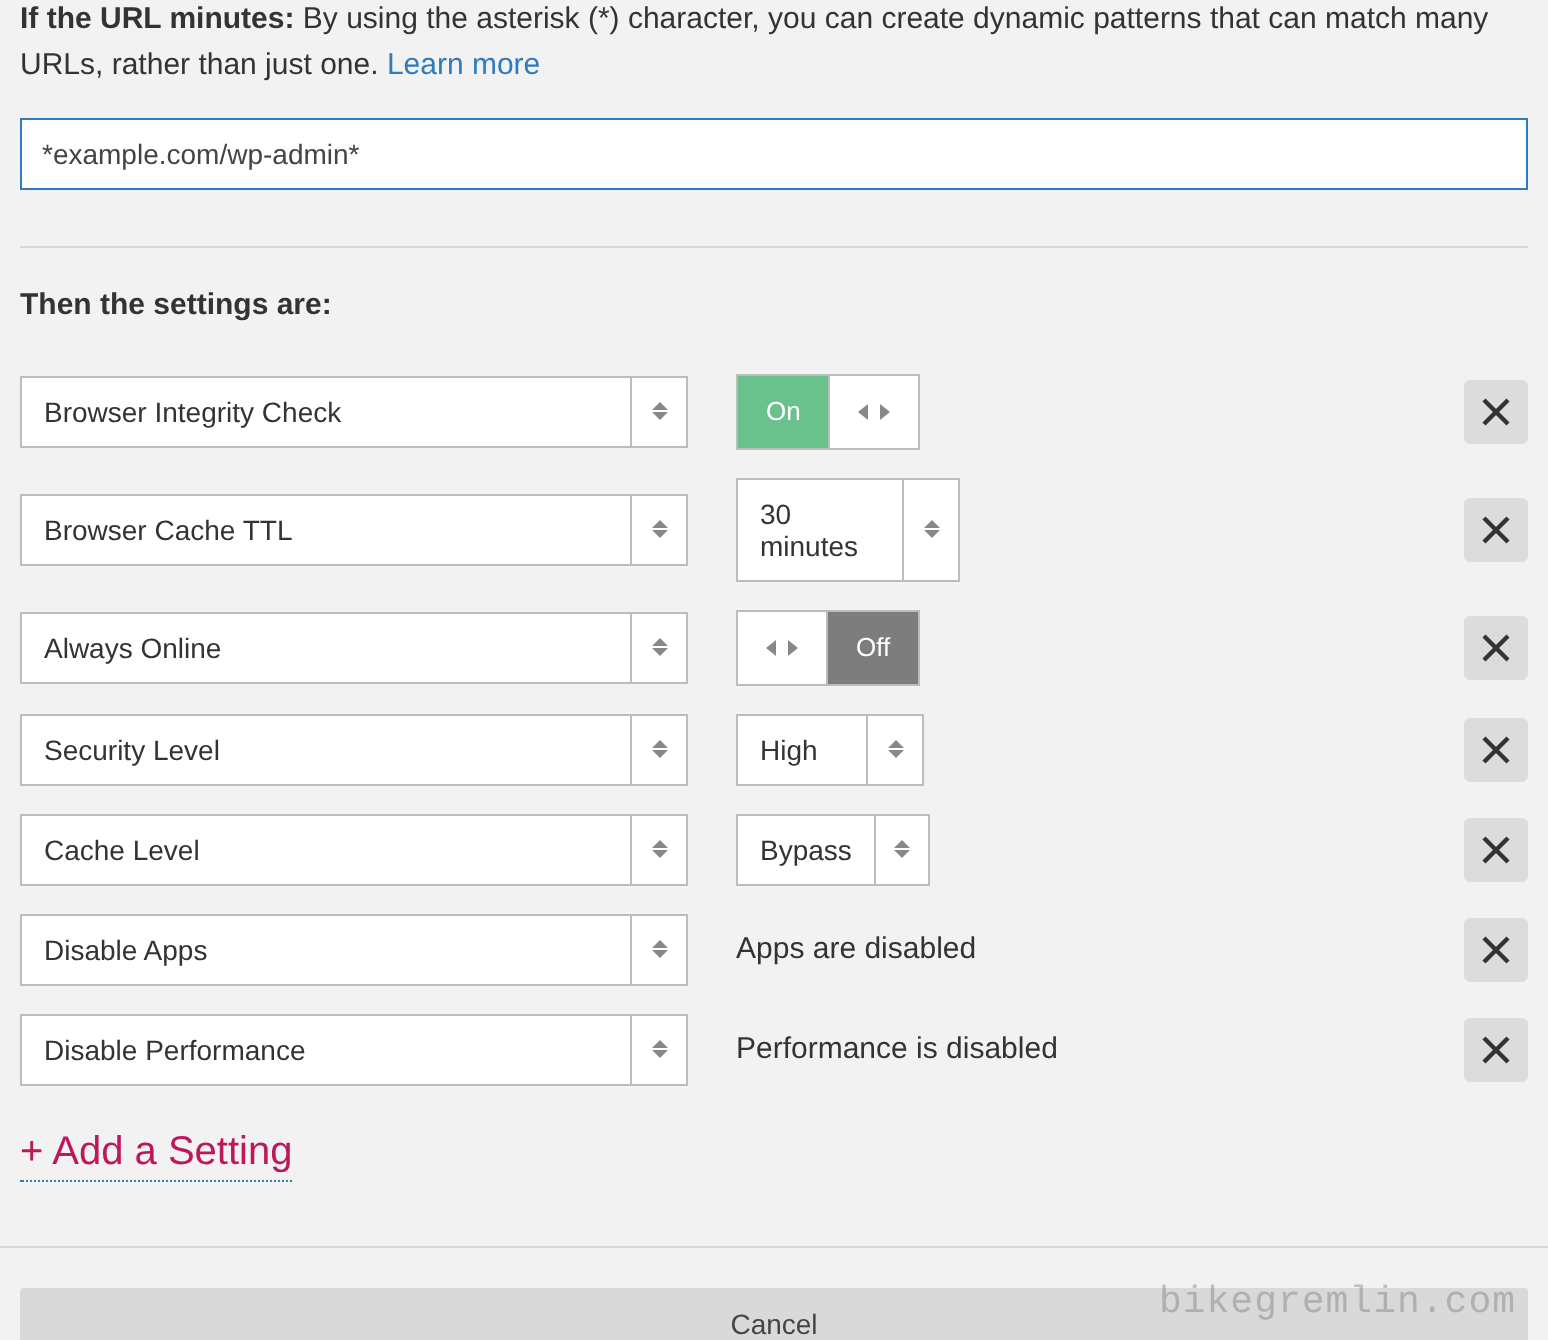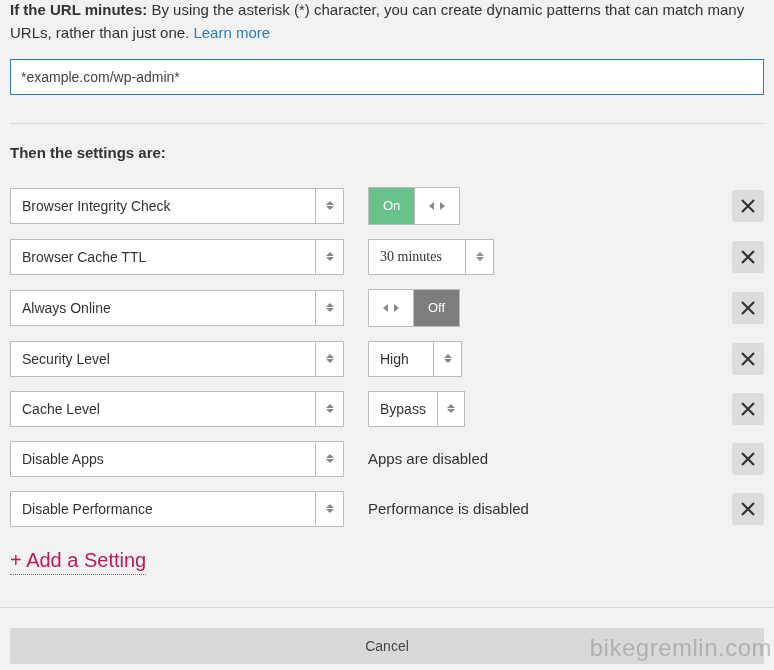--- a/index.html
+++ b/index.html
@@ -32,21 +32,21 @@
   align-items: center;
   margin-bottom: 14px;
   gap: 24px;
 }
 .select-wrap {
   display: flex;
   width: 334px;
   background: #fff;
   border: 1px solid #bdbdbd;
 }
-.select-wrap.small { width: 126px; font-family: Liberation Serif, serif; }
+.select-wrap.small { width: 112px; }
 .select-wrap.med { width: 97px; }
 .select-wrap.smx { width: 94px; }
 .select-body {
   flex: 1;
   padding: 9px 11px;
   font-size: 14px;
   display:flex;
   align-items:center;
 }
 .select-handle {
@@ -125,26 +125,27 @@
   padding:10px 18px;
   font-size:14px;
   border:none;
   border-radius:2px;
   cursor:pointer;
 }
 .btn-grey { background:#d9d9d9; color:#444; }
 .btn-blue { background:#2f7bbf; color:#fff; }
 .watermark {
   position:fixed;
-  right:2px; bottom:8px;
-  font-size:24px;
+  right:16px; bottom:8px;
+  font-size:19px;
   color:rgba(100,100,100,0.35);
   font-weight:500;
   pointer-events:none;
   letter-spacing:0.5px;
+  font-family:Liberation Mono, monospace;
 }
 </style>
 </head>
 <body>
 
 <div class="container">
   <p class="intro">
     <b>If the URL minutes:</b><span> By using the asterisk (*) character, you can create dynamic patterns that can match many URLs, rather than just one. </span><span class="learn">Learn more</span>
   </p>
 

